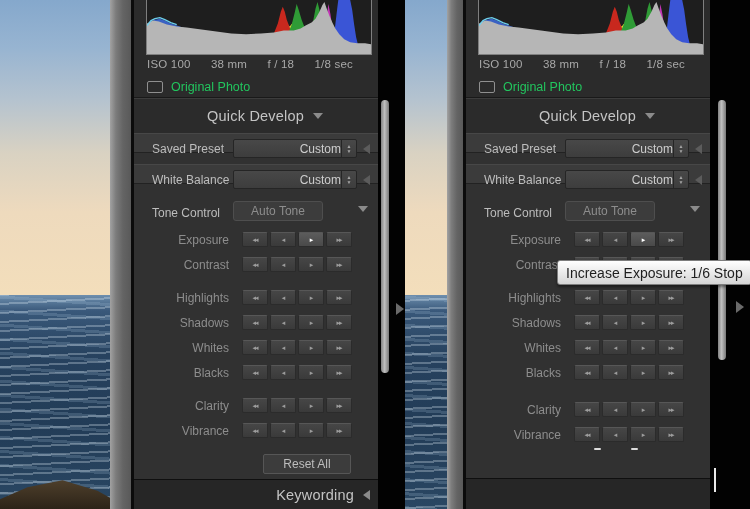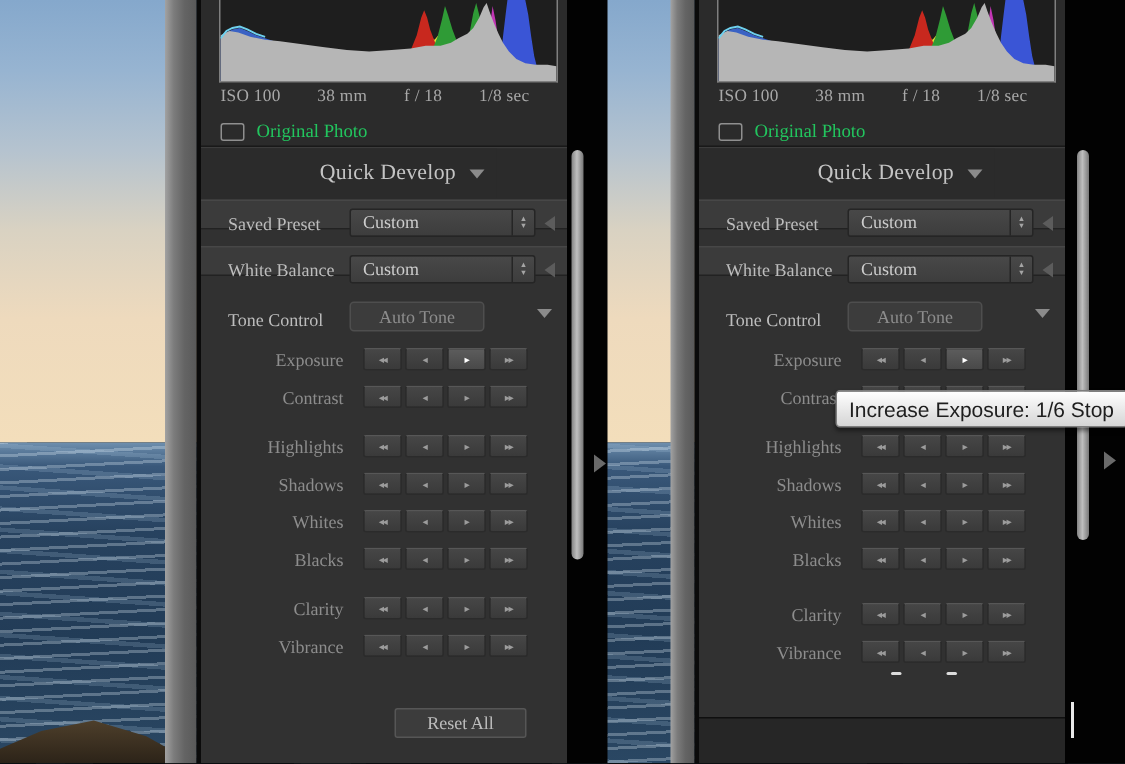--- a/index.html
+++ b/index.html
@@ -18,21 +18,21 @@
     background:linear-gradient(180deg,#55452f,#2c2318);
     clip-path:polygon(0 100%,0 72%,22% 38%,50% 18%,78% 48%,100% 92%,100% 100%);}
 
   
   .crop{position:absolute;top:0;height:509px;}
   .gutter{position:absolute;top:0;height:509px;
     background:linear-gradient(90deg,#a2a2a2 0,#7c7c7c 28%,#646464 62%,#595959 100%);}
   .blackcol{position:absolute;top:0;height:509px;background:#020202;}
   .panel{position:absolute;top:0;height:509px;width:244px;background:#313131;
     border-left:3px solid #0b0b0b;box-sizing:content-box;}
-  .panel > *{position:absolute;font-family:Liberation Serif, serif;}
+  .panel > *{position:absolute;}
   .top-region{left:0;top:0;width:244px;height:133px;background:#2b2b2b;}
 
   
   .histo{left:12px;top:0;width:226px;height:55px;background:#1e1e1e;
     border:1px solid #7f7f7f;border-top:none;box-sizing:border-box;}
   .histo svg{display:block;width:100%;height:100%;}
 
   
   .exif{left:13px;top:58px;width:206px;display:flex;justify-content:space-between;
     font-size:11.5px;color:#a8a8a8;letter-spacing:.2px;}
@@ -46,21 +46,21 @@
     gap:9px;padding-right:8px;box-sizing:border-box;background:#2b2b2b;}
   .band-title{font-size:14.5px;color:#c4c4c4;letter-spacing:.2px;}
   .tri-down{width:0;height:0;border-left:5px solid transparent;border-right:5px solid transparent;
     border-top:6px solid #8b8b8b;}
   .tri-left{width:0;height:0;border-top:5px solid transparent;border-bottom:5px solid transparent;
     border-right:7px solid #8b8b8b;}
   .tri-left.dim{border-right-color:#5c5c5c;}
 
   
   .prow{left:0;width:244px;height:20px;background:#3b3b3b;
-    border-top:1px solid #474747;border-bottom:1px solid #222;box-sizing:border-box;}
+    border-top:1px solid #474747;border-bottom:1px solid #222;box-sizing:border-box;text-align:right;}
   .plabel{position:absolute;left:18px;top:8px;font-size:12px;color:#bdbdbd;}
   .dropdown{position:absolute;left:99px;top:5px;width:124px;height:19px;
     background:linear-gradient(#484848,#3d3d3d);border:1px solid #252525;border-radius:2px;
     box-sizing:border-box;display:flex;align-items:center;}
   .dd-value{flex:1;padding-left:8px;font-size:12px;color:#cdcdcd;}
   .dd-spin{width:14px;height:100%;border-left:1px solid #252525;display:flex;flex-direction:column;
     align-items:center;justify-content:center;color:#a5a5a5;}
   .dd-spin span{font-size:5px;line-height:5px;}
   .prow .tri-left{position:absolute;left:229px;top:10px;}
 
@@ -73,21 +73,21 @@
   
   .srow{left:0;width:244px;height:16px;}
   .srow-label{position:absolute;left:0;top:1px;width:95px;text-align:right;font-size:12px;color:#8d8d8d;}
   .sbtns{position:absolute;left:108px;top:0;display:flex;gap:2px;}
   .sbtn{width:26px;height:15px;background:linear-gradient(#464646,#3a3a3a);
     border:1px solid #2b2b2b;border-top-color:#575757;border-radius:2px;color:#9c9c9c;
     font-size:7px;letter-spacing:-1px;display:flex;align-items:center;justify-content:center;
     padding:0;font-family:inherit;cursor:pointer;}
   .sbtn.hl{color:#ffffff;background:linear-gradient(#5c5c5c,#494949);}
 
-  .reset-btn{left:129px;top:472px;width:86px;height:18px;background:#3c3c3c;border:1px solid #565656;
+  .reset-btn{left:129px;top:454px;width:86px;height:18px;background:#3c3c3c;border:1px solid #565656;
     border-radius:2px;color:#bdbdbd;font-size:12px;display:flex;align-items:center;justify-content:center;}
 
   .bottom-band{left:0;top:479px;width:244px;height:30px;background:#262626;border-top:1px solid #0f0f0f;
     display:flex;align-items:center;justify-content:flex-end;gap:9px;padding-right:8px;box-sizing:border-box;}
   .bottom-band.empty{top:478px;height:31px;}
 
   
   .scroll-thumb{position:absolute;width:8px;border-radius:4px;
     background:linear-gradient(90deg,#838383,#bfbfbf 45%,#787878);}
   .gap-arrow{position:absolute;width:0;height:0;border-top:6px solid transparent;
@@ -248,20 +248,24 @@
         <div class="sbtns">
           <button class="sbtn">◂◂</button>
           <button class="sbtn">◂</button>
           <button class="sbtn">▸</button>
           <button class="sbtn">▸▸</button>
         </div>
       </div>
 
       <div class="reset-btn">Reset All</div>
 
+      <div class="bottom-band">
+        <span class="band-title">Keywording</span>
+        <span class="tri-left"></span>
+      </div>
     </div>
   </div>
 
   <div class="crop" style="left:447px;width:303px;">
     <div class="gutter" style="left:0;width:16px;"></div>
     <div class="blackcol" style="left:263px;width:40px;"></div>
     <div class="scroll-thumb" style="left:271px;top:100px;height:260px;"></div>
     <div class="gap-arrow" style="left:289px;top:301px;"></div>
     <div class="white-line" style="left:267px;"></div>
 

